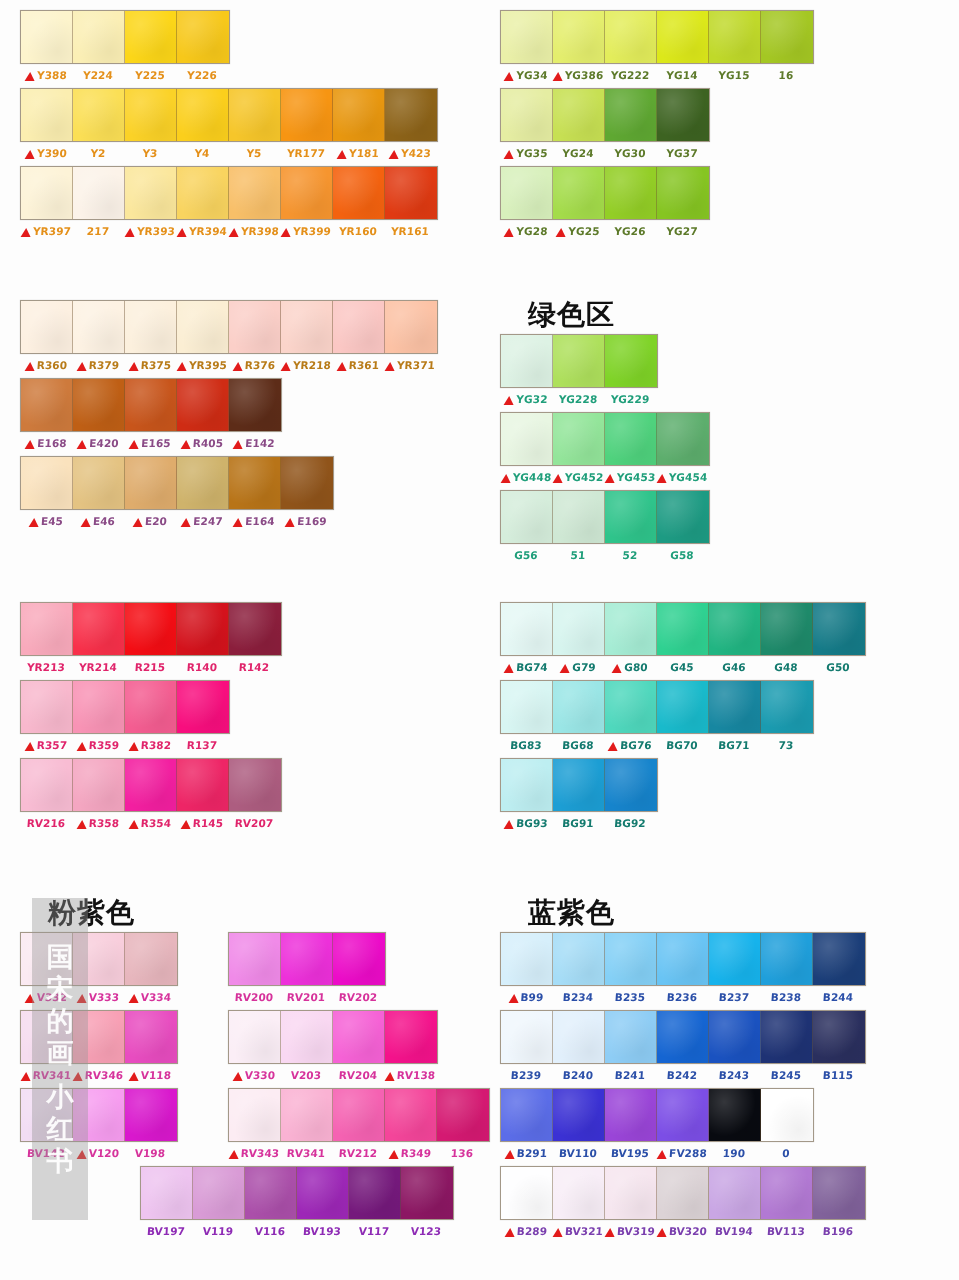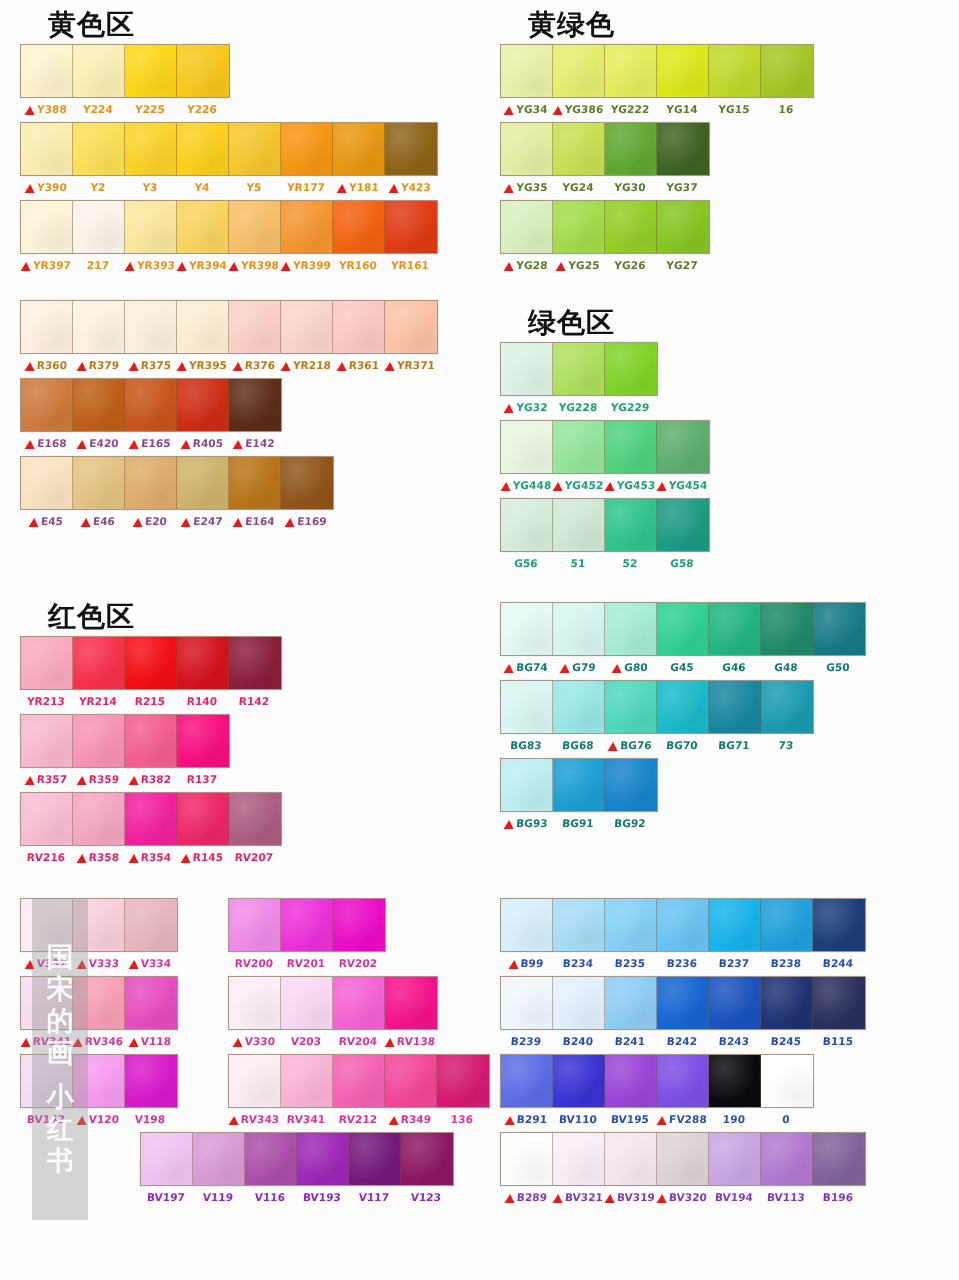--- a/index.html
+++ b/index.html
@@ -119,21 +119,20 @@
   }
   #watermark .wm-gap { height: 10px; }
 </style>
 </head>
 <body>
 
 <div id="page">
 
   <div class="column col-left" id="col-left">
       <div class="section" style="top: 8px;">
-        <div class="section-title">黄色区</div>
         <div class="row" style="white-space: nowrap;"><div style="display: inline-block; vertical-align: top;"><div class="strip">
               <div class="sw" style="background: rgb(253, 244, 204);"></div>
               <div class="sw" style="background: rgb(251, 239, 181);"></div>
               <div class="sw" style="background: rgb(252, 214, 24);"></div>
               <div class="sw" style="background: rgb(247, 200, 26);"></div>
             </div><div class="labels">
               <div class="lab">
                 <span class="tri"></span>
                 <span class="txt" style="color: rgb(228, 144, 26);">Y388</span>
               </div>
@@ -326,21 +325,20 @@
                 <span class="tri"></span>
                 <span class="txt" style="color: rgb(138, 74, 134);">E164</span>
               </div>
               <div class="lab">
                 <span class="tri"></span>
                 <span class="txt" style="color: rgb(138, 74, 134);">E169</span>
               </div>
             </div></div></div>
       </div>
       <div class="section" style="top: 600px;">
-        <div class="section-title">红色区</div>
         <div class="row" style="white-space: nowrap;"><div style="display: inline-block; vertical-align: top;"><div class="strip">
               <div class="sw" style="background: rgb(249, 170, 188);"></div>
               <div class="sw" style="background: rgb(248, 48, 74);"></div>
               <div class="sw" style="background: rgb(244, 13, 20);"></div>
               <div class="sw" style="background: rgb(212, 18, 28);"></div>
               <div class="sw" style="background: rgb(139, 30, 60);"></div>
             </div><div class="labels">
               <div class="lab">
                 <span class="txt" style="color: rgb(224, 36, 107);">YR213</span>
               </div>
@@ -400,20 +398,21 @@
               <div class="lab">
                 <span class="tri"></span>
                 <span class="txt" style="color: rgb(224, 36, 107);">R145</span>
               </div>
               <div class="lab">
                 <span class="txt" style="color: rgb(224, 36, 107);">RV207</span>
               </div>
             </div></div></div>
       </div>
       <div class="section" style="top: 896px;">
+        <div class="section-title">粉紫色</div>
         <div class="row" style="white-space: nowrap;"><div style="display: inline-block; vertical-align: top;"><div class="strip">
               <div class="sw" style="background: rgb(251, 234, 242);"></div>
               <div class="sw" style="background: rgb(248, 206, 220);"></div>
               <div class="sw" style="background: rgb(231, 182, 189);"></div>
             </div><div class="labels">
               <div class="lab">
                 <span class="tri"></span>
                 <span class="txt" style="color: rgb(214, 50, 155);">V332</span>
               </div>
               <div class="lab">
@@ -541,21 +540,20 @@
                 <span class="txt" style="color: rgb(142, 43, 181);">V117</span>
               </div>
               <div class="lab">
                 <span class="txt" style="color: rgb(142, 43, 181);">V123</span>
               </div>
             </div></div></div>
       </div>
     </div>
   <div class="column col-right" id="col-right">
       <div class="section" style="top: 8px;">
-        <div class="section-title">黄绿色</div>
         <div class="row" style="white-space: nowrap;"><div style="display: inline-block; vertical-align: top;"><div class="strip">
               <div class="sw" style="background: rgb(234, 240, 168);"></div>
               <div class="sw" style="background: rgb(228, 238, 109);"></div>
               <div class="sw" style="background: rgb(227, 237, 91);"></div>
               <div class="sw" style="background: rgb(220, 232, 26);"></div>
               <div class="sw" style="background: rgb(192, 217, 42);"></div>
               <div class="sw" style="background: rgb(164, 199, 35);"></div>
             </div><div class="labels">
               <div class="lab">
                 <span class="tri"></span>
@@ -613,21 +611,21 @@
                 <span class="txt" style="color: rgb(93, 122, 42);">YG25</span>
               </div>
               <div class="lab">
                 <span class="txt" style="color: rgb(93, 122, 42);">YG26</span>
               </div>
               <div class="lab">
                 <span class="txt" style="color: rgb(93, 122, 42);">YG27</span>
               </div>
             </div></div></div>
       </div>
-      <div class="section" style="top: 306px;">
+      <div class="section" style="top: 298px;">
         <div class="section-title">绿色区</div>
         <div class="row" style="white-space: nowrap;"><div style="display: inline-block; vertical-align: top;"><div class="strip">
               <div class="sw" style="background: rgb(221, 242, 228);"></div>
               <div class="sw" style="background: rgb(174, 224, 92);"></div>
               <div class="sw" style="background: rgb(127, 211, 39);"></div>
             </div><div class="labels">
               <div class="lab">
                 <span class="tri"></span>
                 <span class="txt" style="color: rgb(31, 158, 122);">YG32</span>
               </div>
@@ -755,20 +753,21 @@
               </div>
               <div class="lab">
                 <span class="txt" style="color: rgb(19, 122, 110);">BG91</span>
               </div>
               <div class="lab">
                 <span class="txt" style="color: rgb(19, 122, 110);">BG92</span>
               </div>
             </div></div></div>
       </div>
       <div class="section" style="top: 896px;">
+        <div class="section-title">蓝紫色</div>
         <div class="row" style="white-space: nowrap;"><div style="display: inline-block; vertical-align: top;"><div class="strip">
               <div class="sw" style="background: rgb(214, 239, 251);"></div>
               <div class="sw" style="background: rgb(166, 221, 247);"></div>
               <div class="sw" style="background: rgb(132, 208, 246);"></div>
               <div class="sw" style="background: rgb(105, 196, 244);"></div>
               <div class="sw" style="background: rgb(22, 179, 236);"></div>
               <div class="sw" style="background: rgb(31, 159, 219);"></div>
               <div class="sw" style="background: rgb(27, 62, 121);"></div>
             </div><div class="labels">
               <div class="lab">

